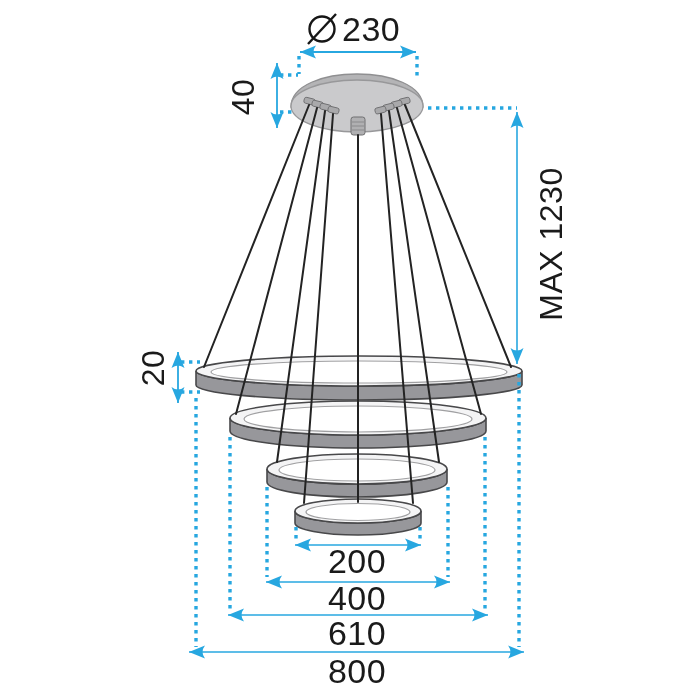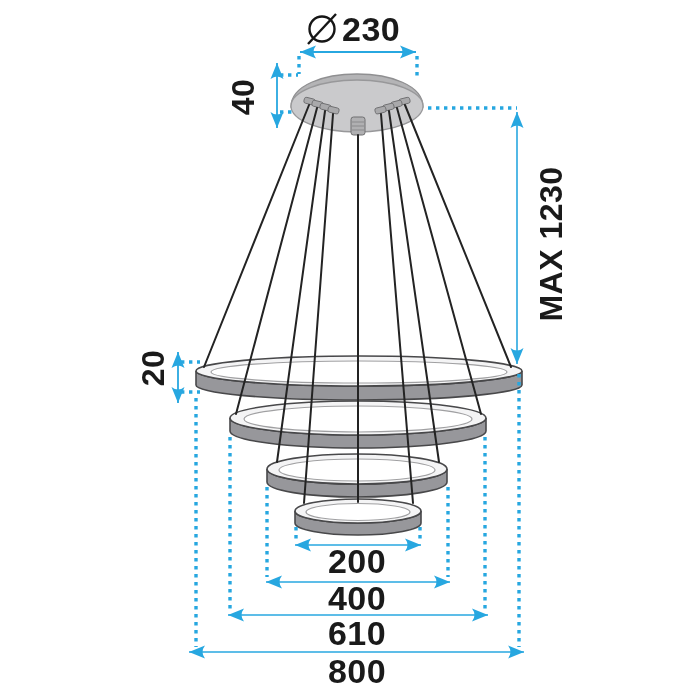--- a/index.html
+++ b/index.html
@@ -1,19 +1,18 @@
 <!DOCTYPE html>
 <html><head>
 <meta charset="utf-8">
 <style>
   html,body{margin:0;padding:0;background:#fff;}
   #stage{
     position:relative;width:700px;height:700px;background:#ffffff;overflow:hidden;
     font-family:"Liberation Sans", sans-serif;
-    font-weight:bold;
   }
   svg text{
     font-family:"Liberation Sans", sans-serif;
     fill:#1a1a1a;
   }
   .dim-label{font-size:34px;letter-spacing:0.5px;}
   .dim-label-small{font-size:32px;letter-spacing:0.5px;}
 </style>
 </head>
 <body>

